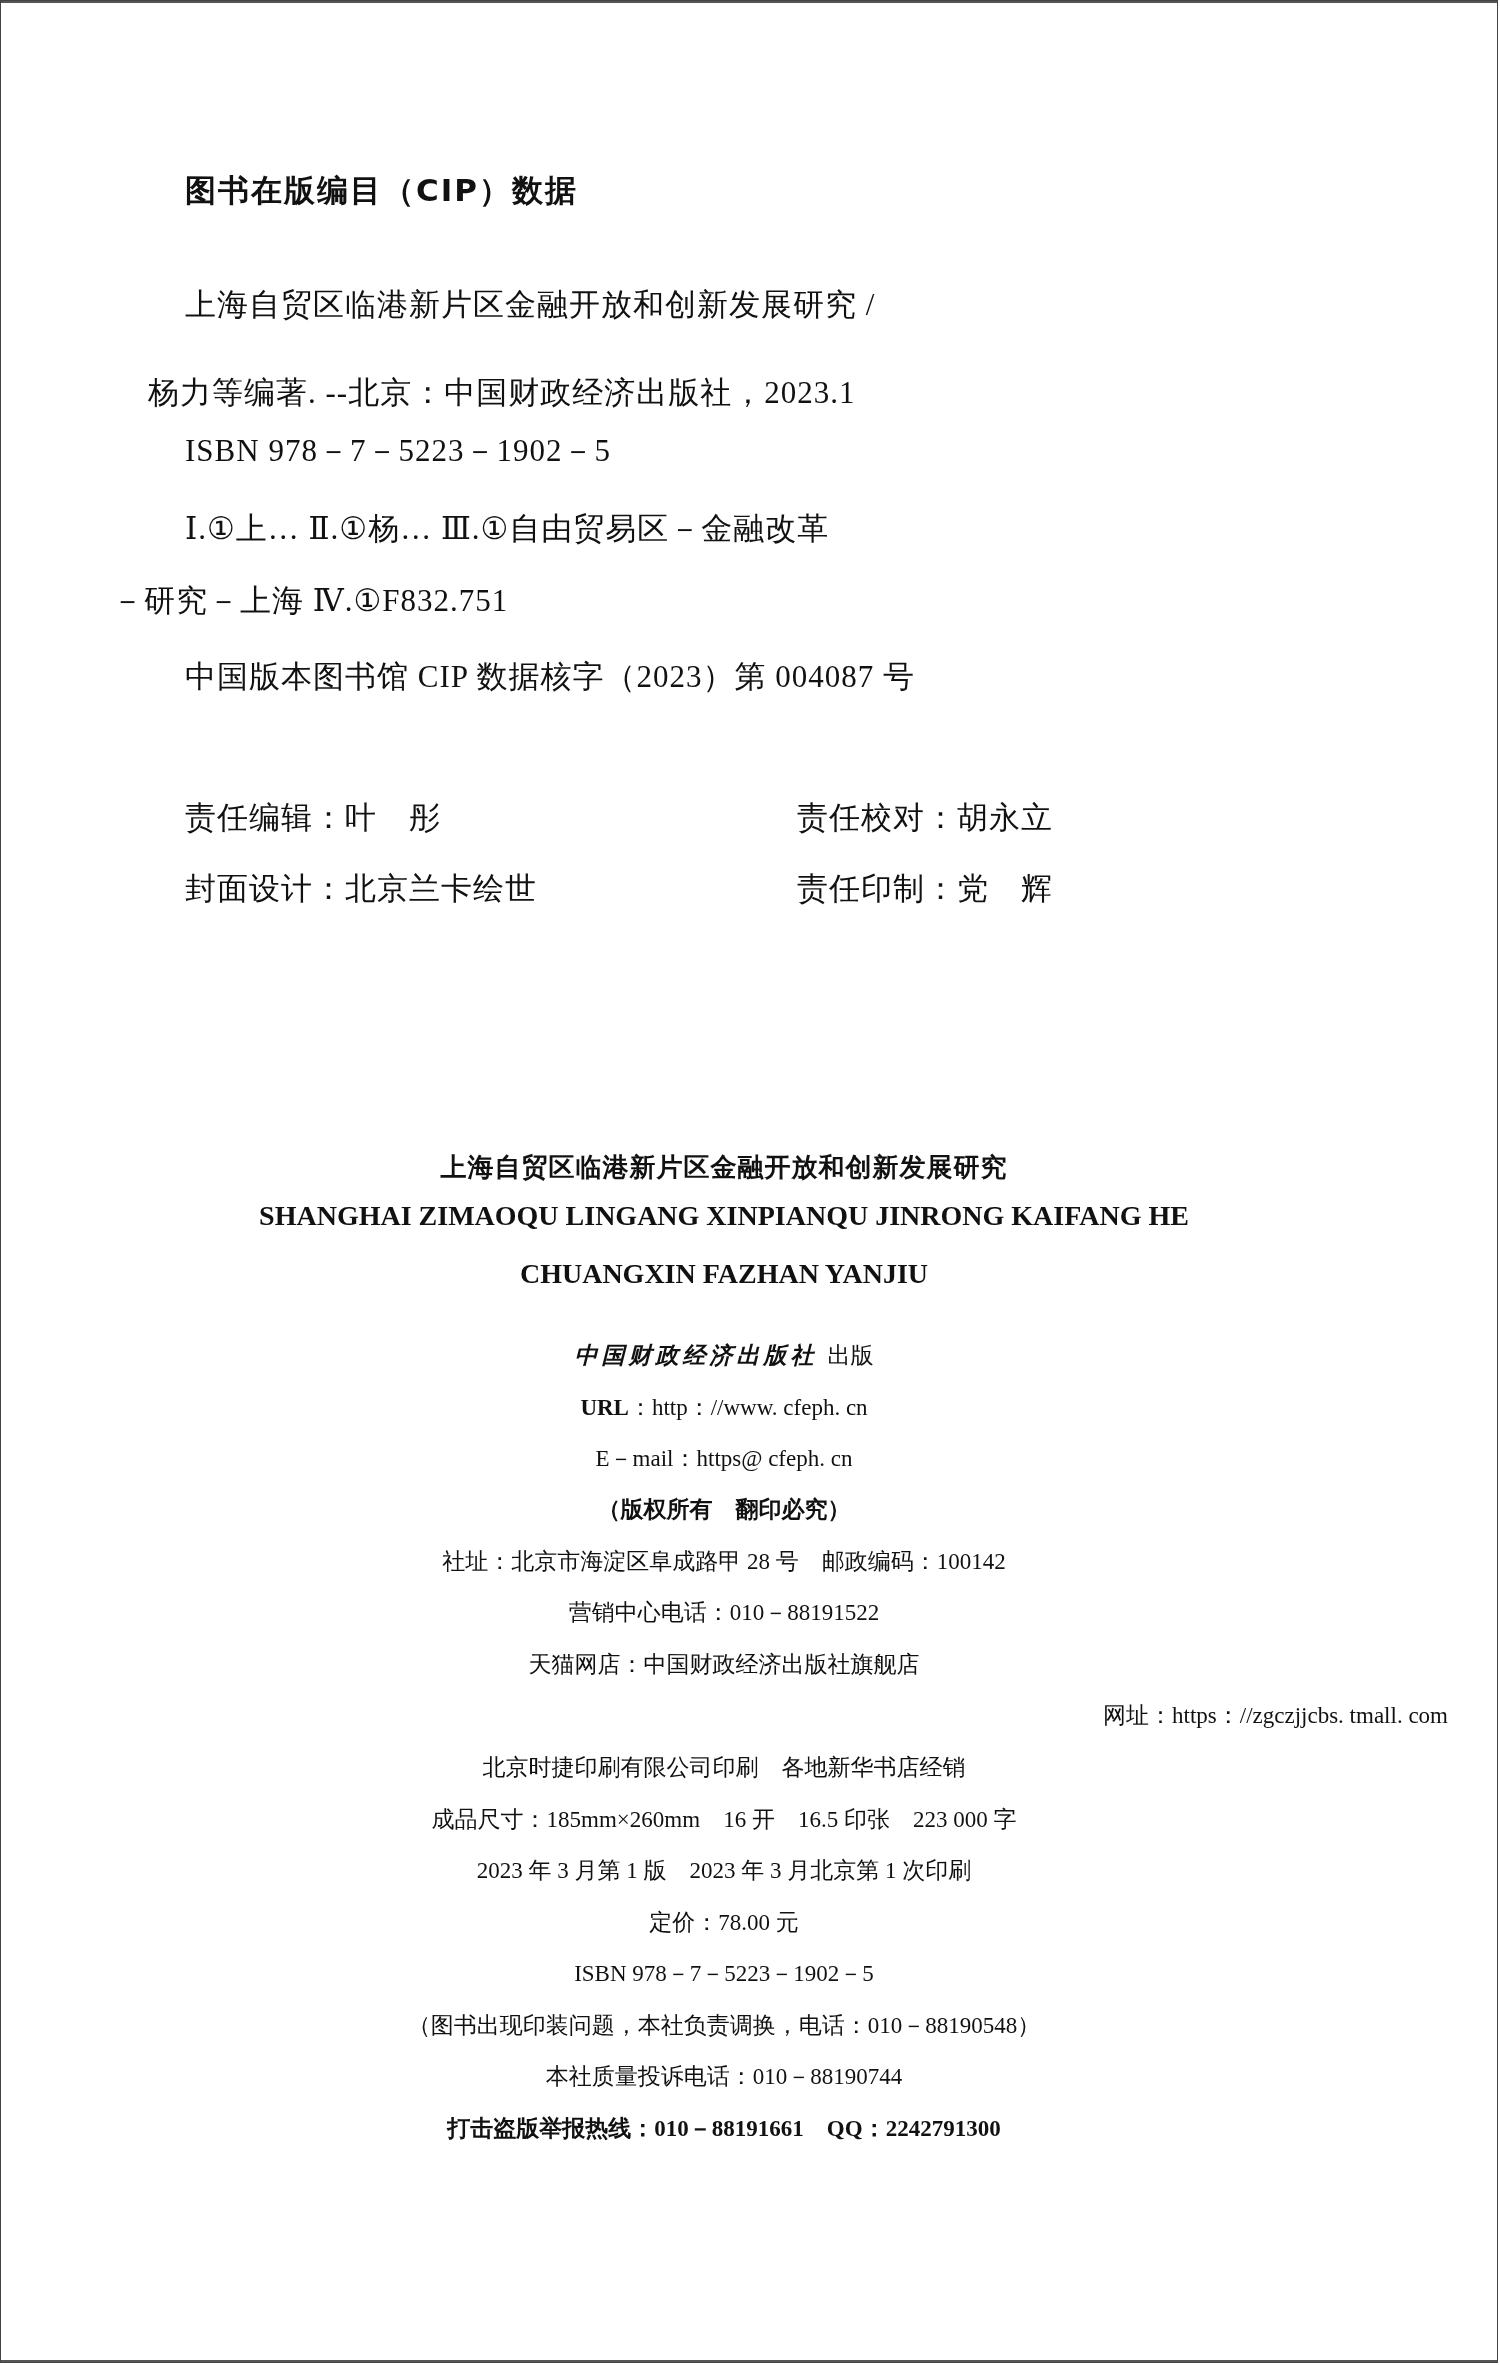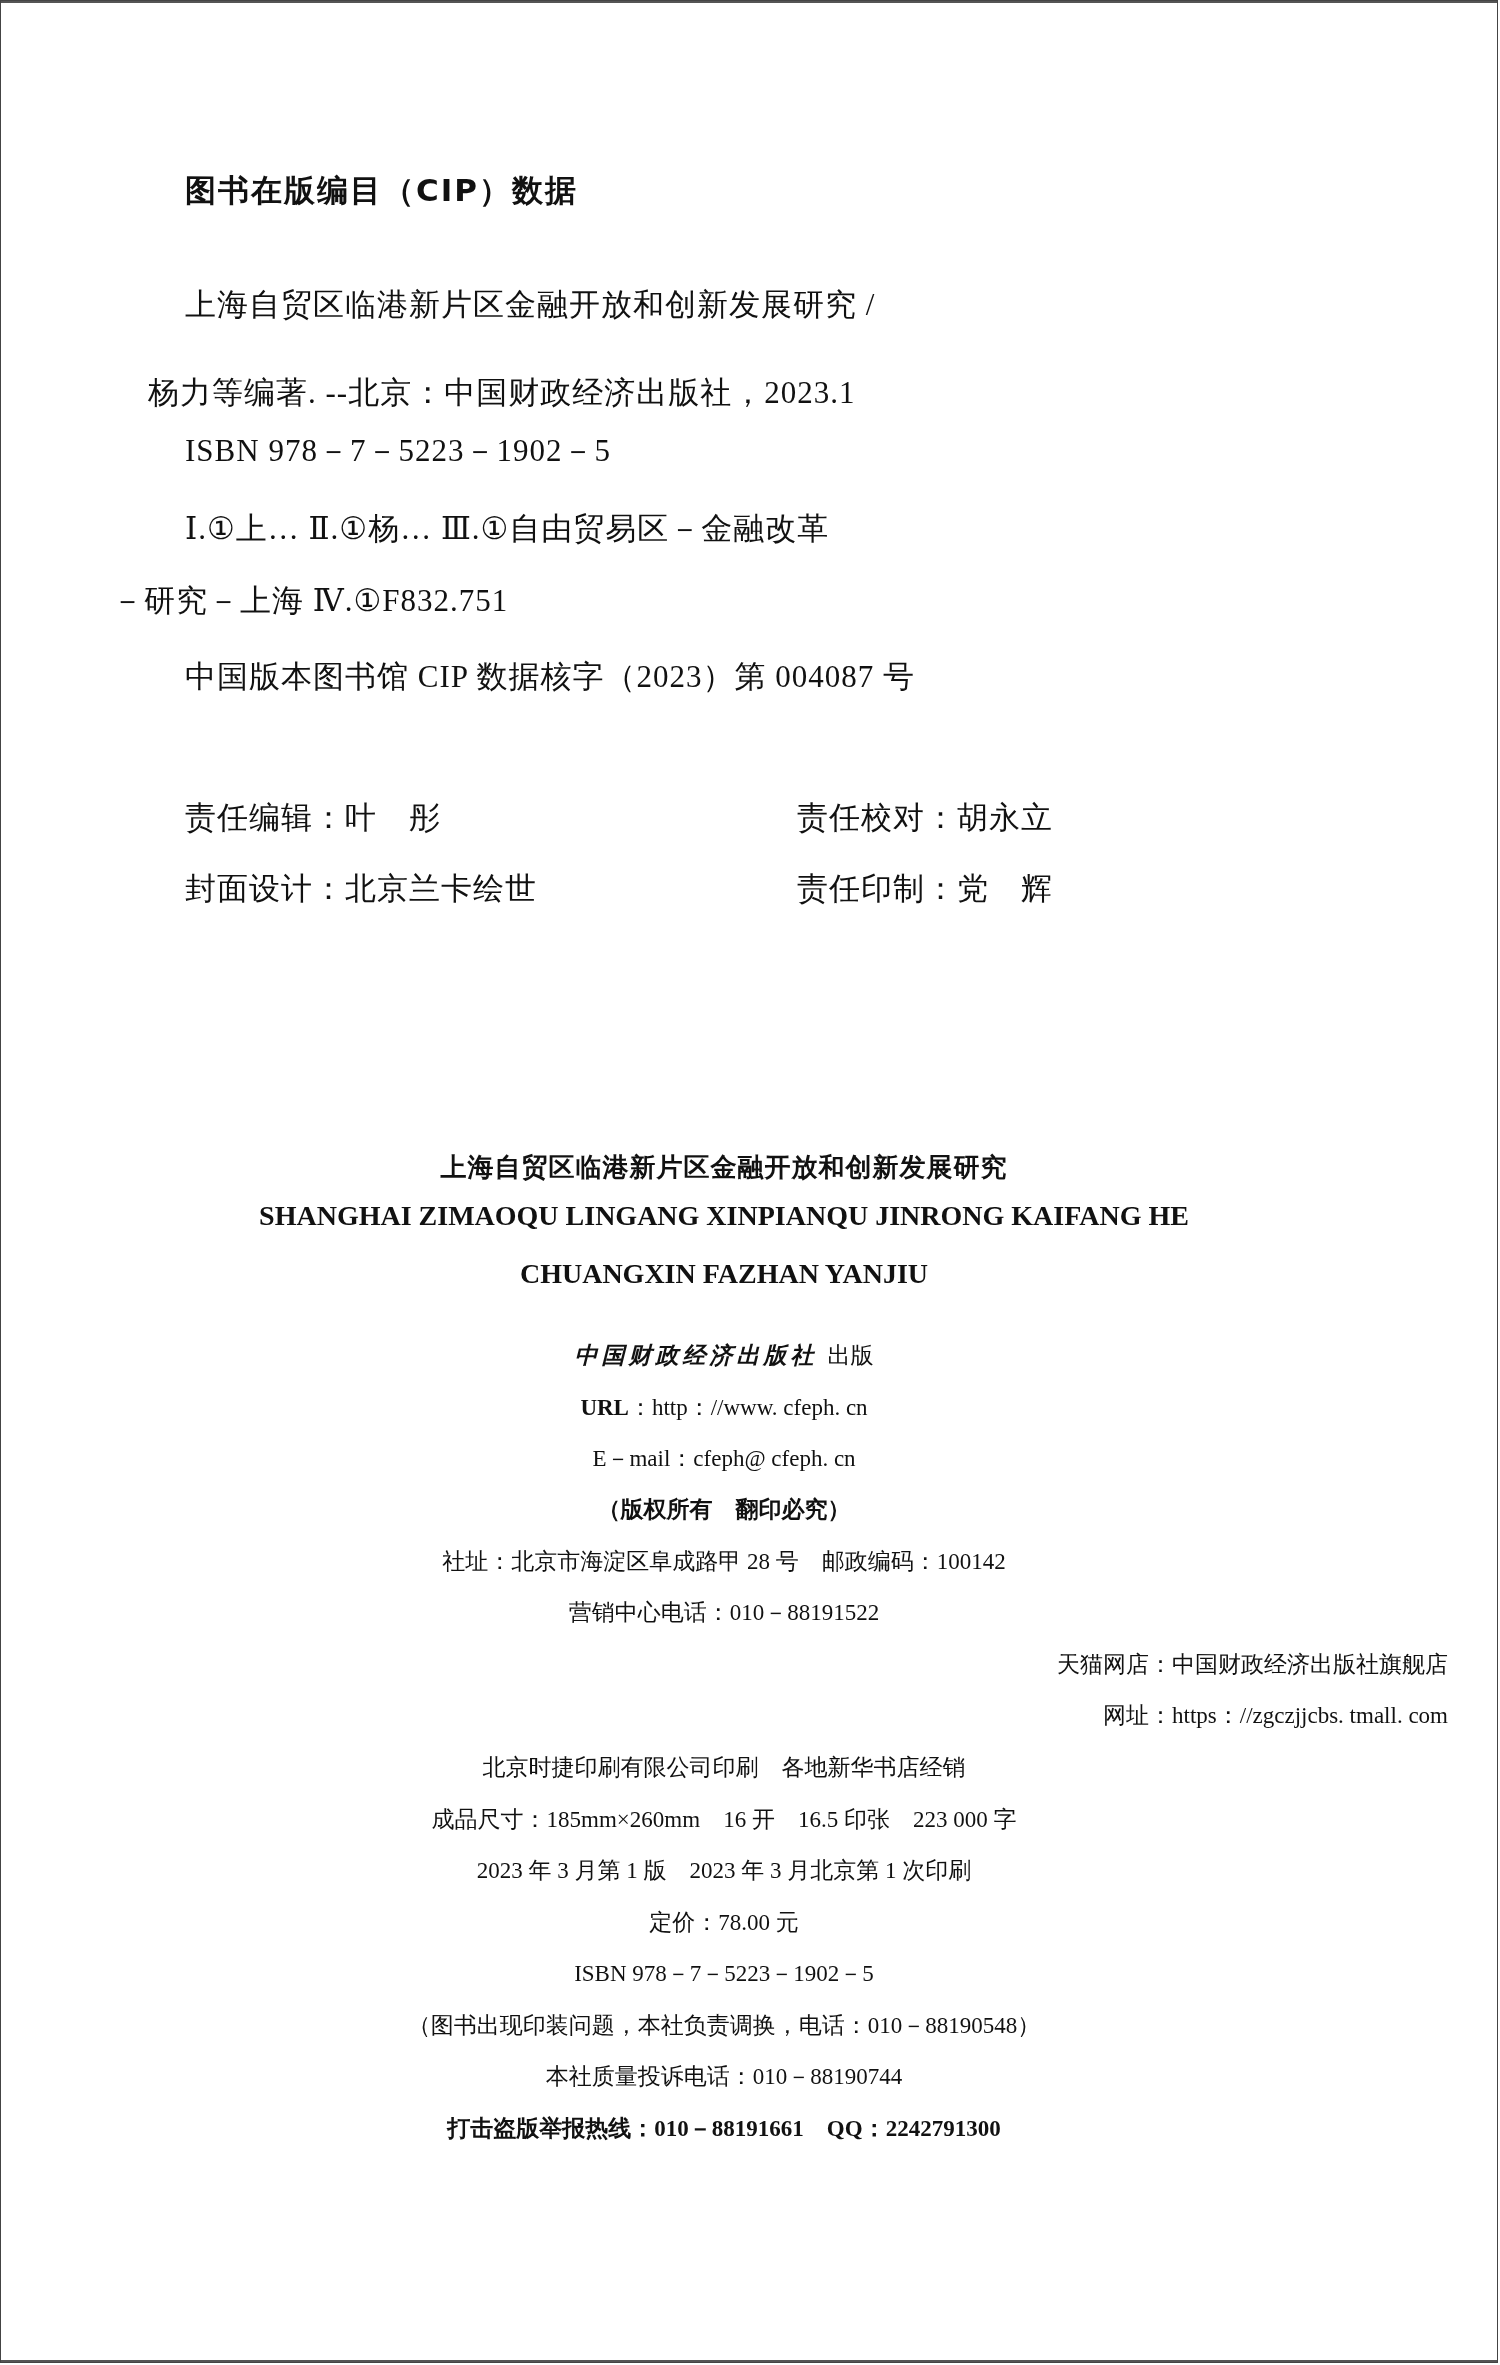--- a/index.html
+++ b/index.html
@@ -39,21 +39,21 @@
   .book-title-cn { top: 1150px; font-size: 26px; font-weight: bold; font-family: "DejaVu Sans", sans-serif; letter-spacing: 1px; }
   .book-title-en1 { top: 1200px; font-size: 28px; font-weight: bold; }
   .book-title-en2 { top: 1258px; font-size: 28px; font-weight: bold; }
   .imp { font-size: 23px; }
   .i-pub   { top: 1340px; }
   .i-url   { top: 1392px; }
   .i-mail  { top: 1443px; }
   .i-copy  { top: 1494px; font-weight: bold; font-family: "DejaVu Sans", sans-serif; }
   .i-addr  { top: 1546px; }
   .i-tel   { top: 1597px; }
-  .i-shop  { top: 1649px; text-align: right; }
+  .i-shop  { top: 1649px; }
   .i-web   { top: 1700px; text-align: right; }
   .i-print { top: 1752px; }
   .i-size  { top: 1804px; }
   .i-ed    { top: 1855px; }
   .i-price { top: 1907px; }
   .i-isbn  { top: 1958px; }
   .i-ret   { top: 2010px; }
   .i-qual  { top: 2061px; }
   .i-pir   { top: 2113px; font-weight: bold; }
   .pub-logo { font-style: italic; font-weight: bold; font-family: "DejaVu Serif", serif; letter-spacing: 4px; margin-right: 10px; }
@@ -81,21 +81,21 @@
 <div class="center-block book-title-cn">上海自贸区临港新片区金融开放和创新发展研究</div>
 <div class="center-block book-title-en1">SHANGHAI ZIMAOQU LINGANG XINPIANQU JINRONG KAIFANG HE</div>
 <div class="center-block book-title-en2">CHUANGXIN FAZHAN YANJIU</div>
 
 <div class="center-block imp i-pub">
   <span class="pub-logo">中国财政经济出版社</span><span>出版</span>
 </div>
 <div class="center-block imp i-url">
   <span class="bold">URL</span><span>：http：//www. cfeph. cn</span>
 </div>
-<div class="center-block imp i-mail">E－mail：cfeph@ cfeph. cn</div>
+<div class="center-block imp i-mail">E－mail：https@ cfeph. cn</div>
 <div class="center-block imp i-copy">（版权所有　翻印必究）</div>
 <div class="center-block imp i-addr">社址：北京市海淀区阜成路甲 28 号　邮政编码：100142</div>
 <div class="center-block imp i-tel">营销中心电话：010－88191522</div>
 <div class="center-block imp i-shop">天猫网店：中国财政经济出版社旗舰店</div>
 <div class="center-block imp i-web">网址：https：//zgczjjcbs. tmall. com</div>
 <div class="center-block imp i-print">北京时捷印刷有限公司印刷　各地新华书店经销</div>
 <div class="center-block imp i-size">成品尺寸：185mm×260mm　16 开　16.5 印张　223 000 字</div>
 <div class="center-block imp i-ed">2023 年 3 月第 1 版　2023 年 3 月北京第 1 次印刷</div>
 <div class="center-block imp i-price">定价：78.00 元</div>
 <div class="center-block imp i-isbn">ISBN 978－7－5223－1902－5</div>

